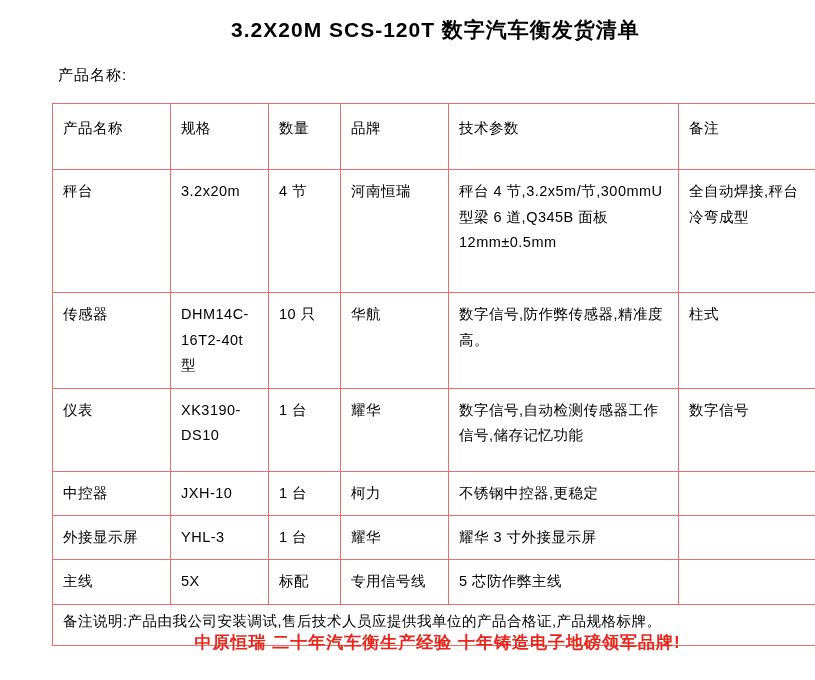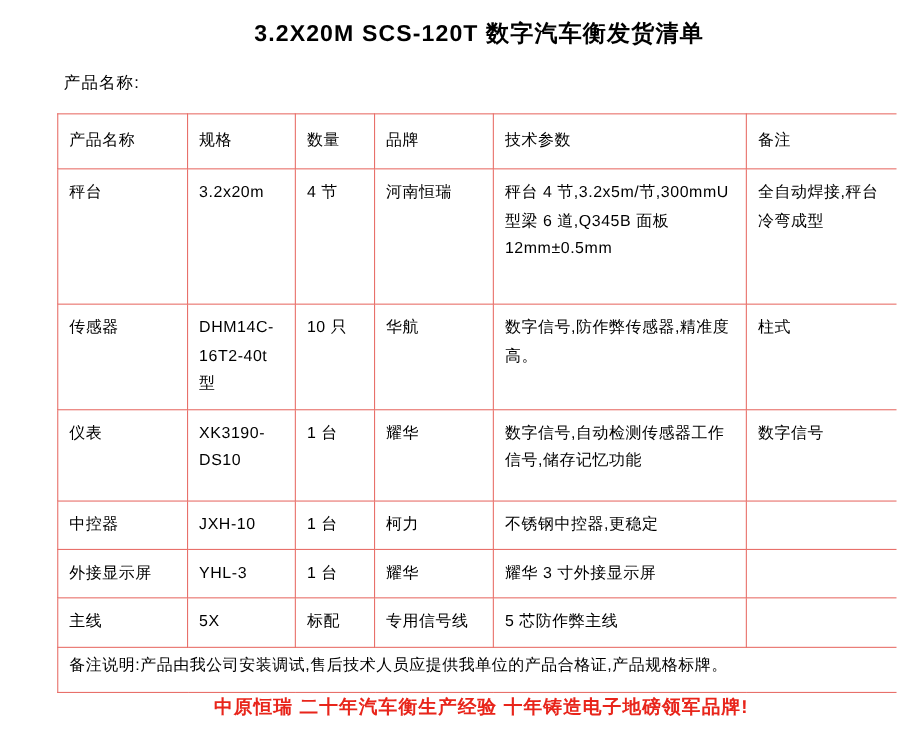--- a/index.html
+++ b/index.html
@@ -53,21 +53,21 @@
     line-height: 1.75;
     letter-spacing: 0.5px;
   }
   col.c1 { width: 118px; }
   col.c2 { width: 98px; }
   col.c3 { width: 72px; }
   col.c4 { width: 108px; }
   col.c5 { width: 230px; }
   col.c6 { width: 140px; }
 
-  tr.head td { padding-top: 12px; padding-bottom: 12px; }
+  tr.head td { padding-top: 12px; padding-bottom: 28px; }
   tr.r-scale td { height: 104px; }
   tr.r-sensor td { height: 64px; }
   tr.r-meter td { height: 64px; }
   tr.note td {
     padding-top: 4px;
     padding-bottom: 11px;
   }
   .footer {
     position: absolute;
     left: 4px;

